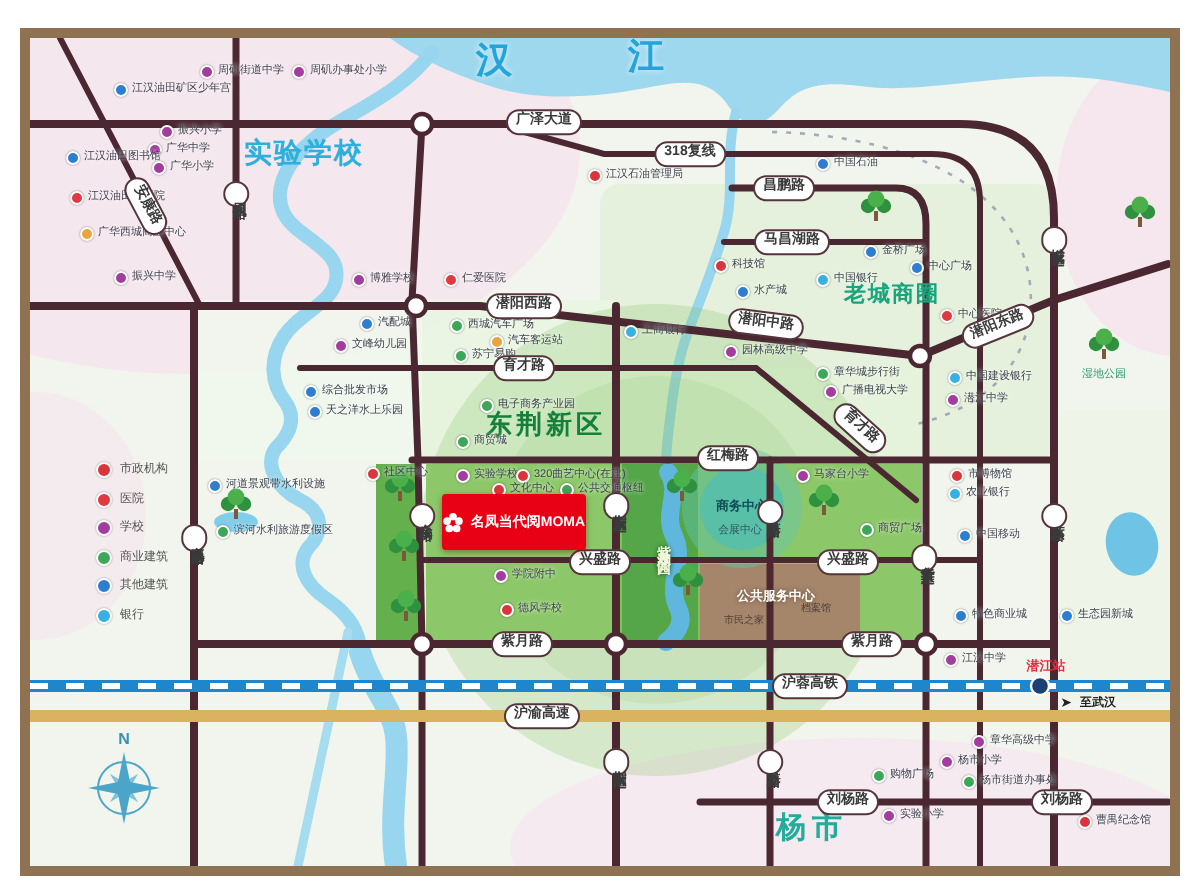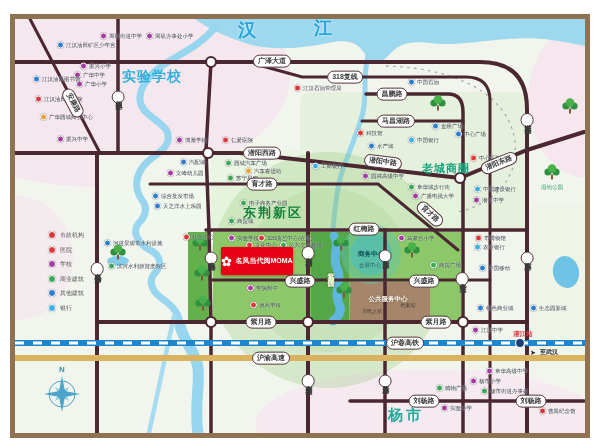--- a/index.html
+++ b/index.html
@@ -159,21 +159,21 @@
       <use href="#tree" x="344" y="290"></use>
         <use href="#tree" x="412" y="250"></use>
     </g>
   </svg>
 
   <div id="gen">
       <div class="al river" style="left: 247px; top: 30px;">汉</div>
       <div class="al river" style="left: 323px; top: 28px;">江</div>
       <div class="al field" style="left: 152px; top: 76px;">实验学校</div>
       <div class="al district" style="left: 273px; top: 212px;">东荆新区</div>
-      <div class="al oldtown" style="left: 446px; top: 148px; margin-top: 20px;">老城商圈</div>
+      <div class="al oldtown" style="left: 446px; top: 148px;">老城商圈</div>
       <div class="al town" style="left: 406px; top: 414px;">杨市</div>
       <div class="al parkv" style="left: 331px; top: 272px;">紫月湖公园</div>
       <div class="al biz" style="left: 371px; top: 254px;">商务中心</div>
       <div class="al tiny" style="left: 370px; top: 266px;">会展中心</div>
       <div class="al pub" style="left: 388px; top: 299px;">公共服务中心</div>
       <div class="al tiny2" style="left: 372px; top: 311px;">市民之家</div>
       <div class="al tiny2" style="left: 408px; top: 305px;">档案馆</div>
       <div class="al wet" style="left: 552px; top: 188px;">湿地公园</div>
       <div class="al station" style="left: 523px; top: 334px;">潜江站</div>
       <div class="al arrow" style="left: 533px; top: 352px;">➤</div>

